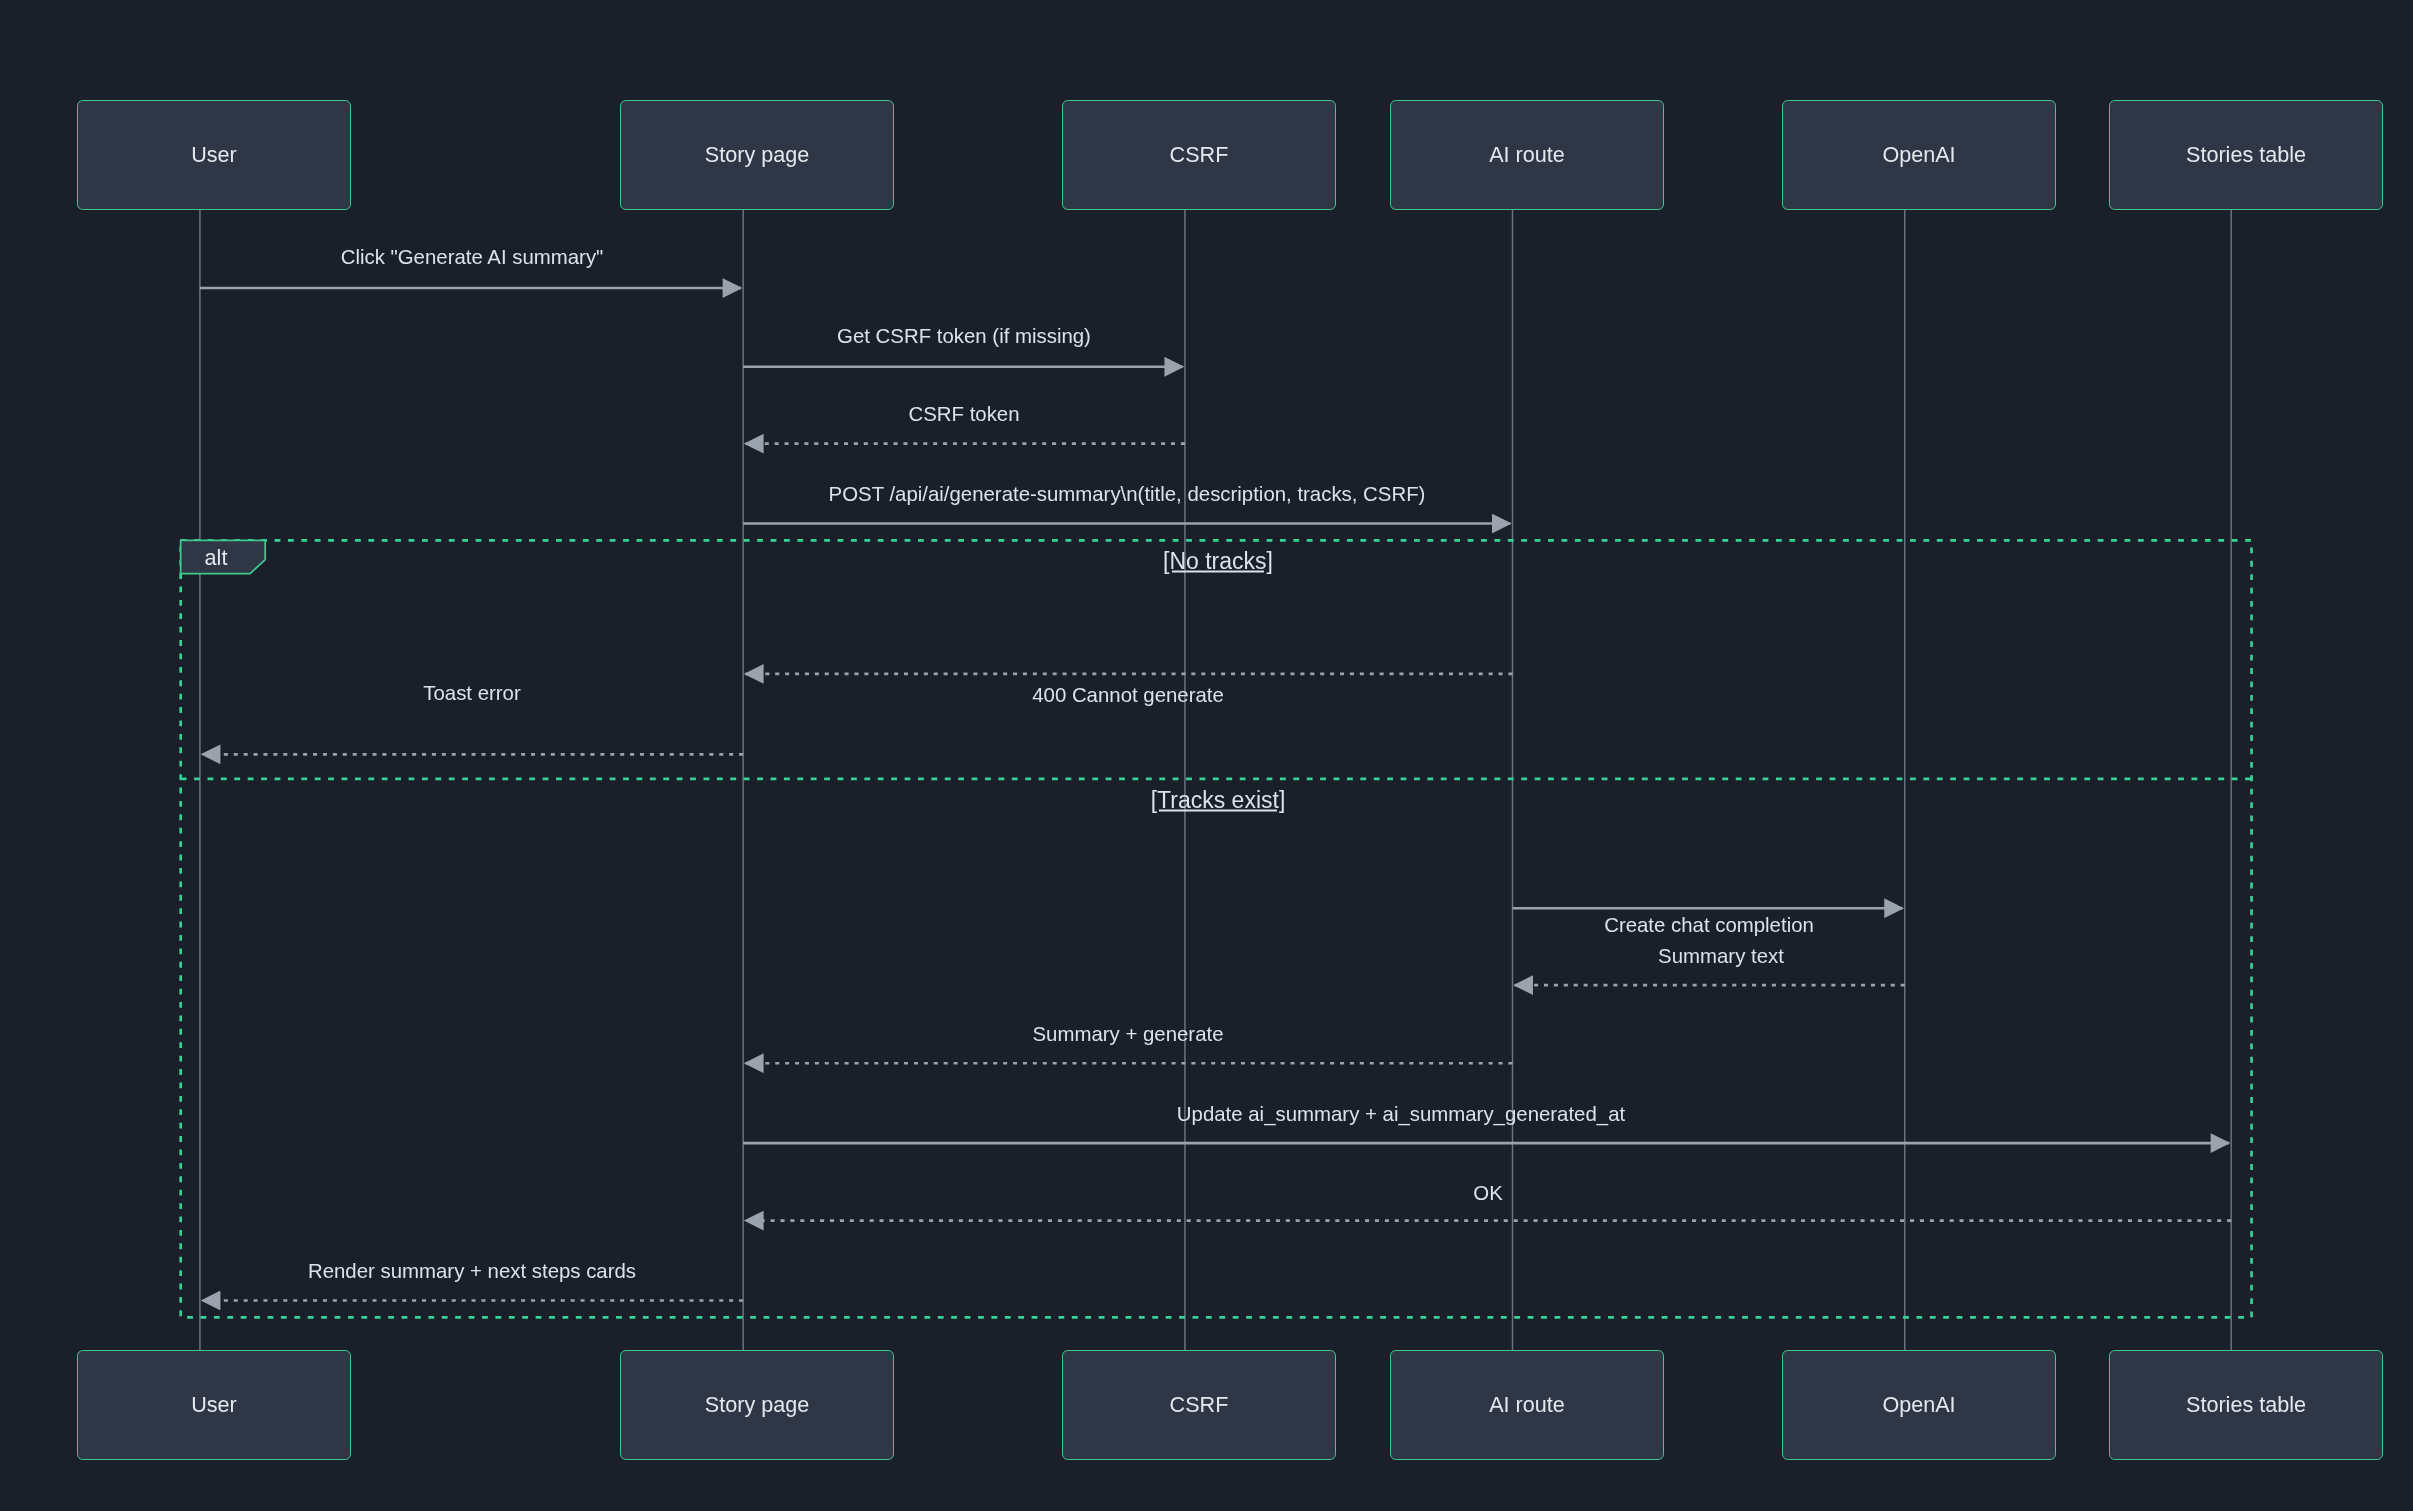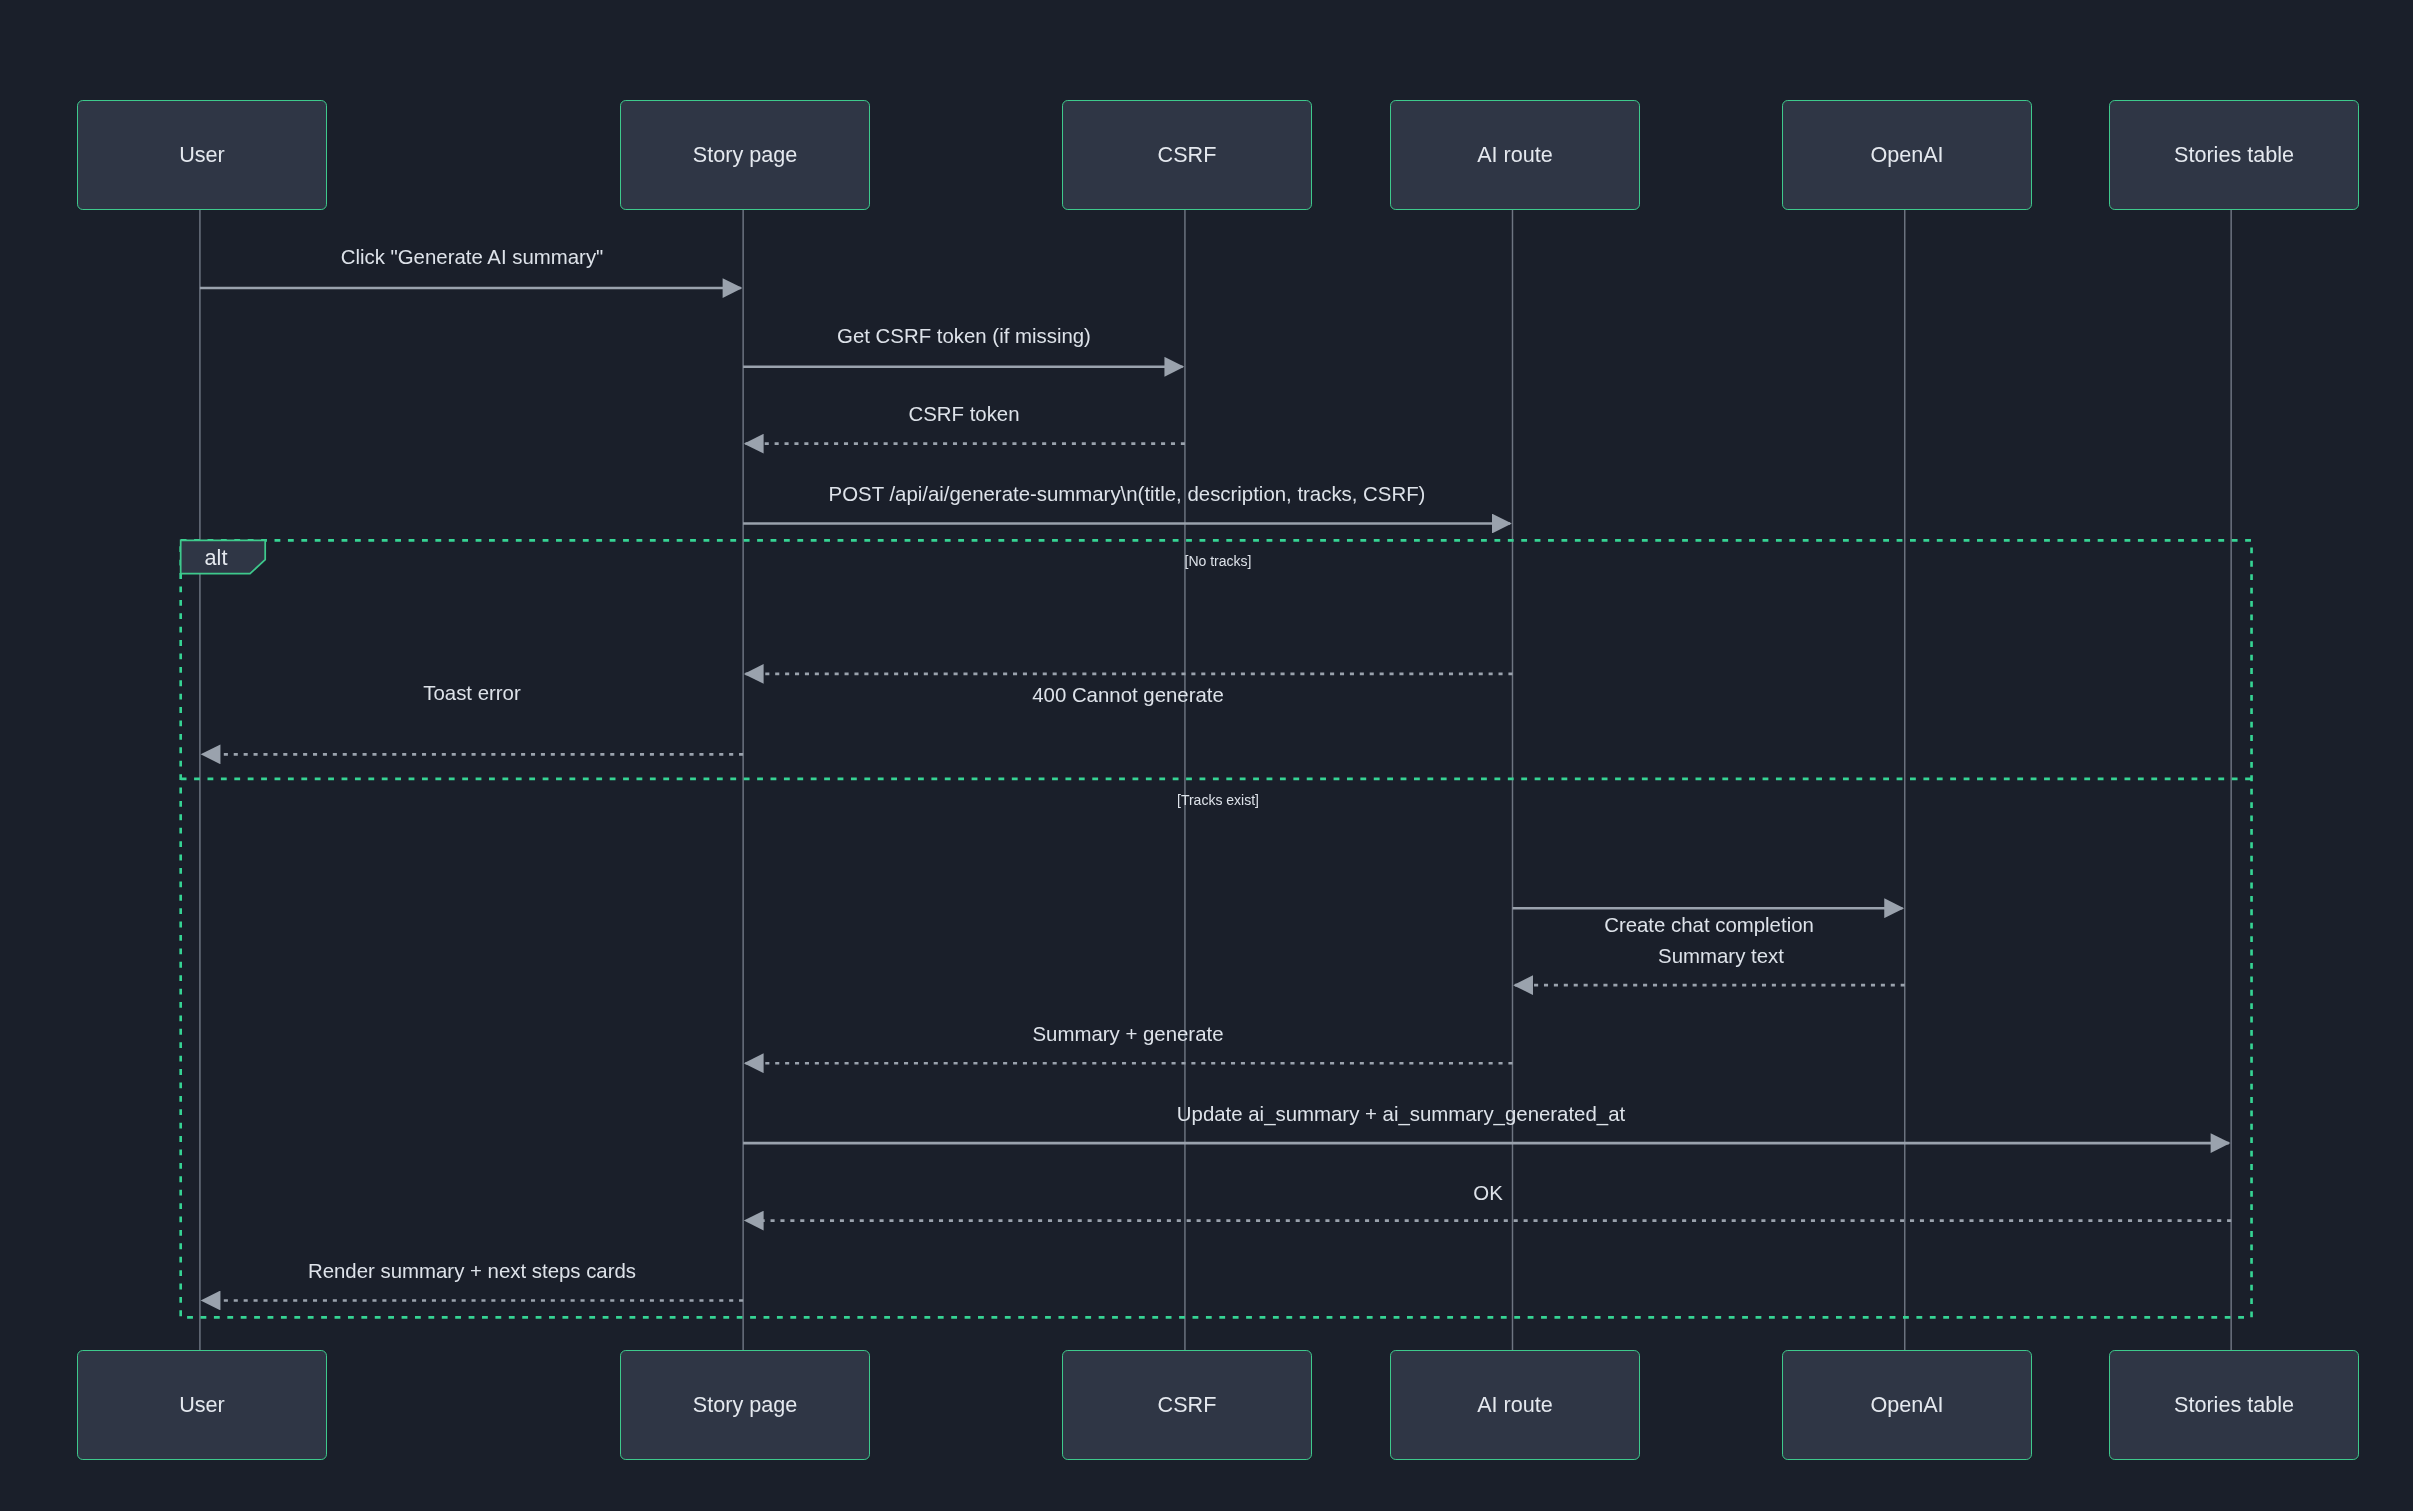--- a/index.html
+++ b/index.html
@@ -16,42 +16,43 @@
     position:relative;
     width:2413px;height:1511px;
     background:var(--bg);
     font-family:"Liberation Sans","DejaVu Sans",sans-serif;
     color:var(--text);
     overflow:hidden;
   }
   #lines{position:absolute;left:0;top:0;width:2413px;height:1511px;}
   .actor-box{
     position:absolute;
-    width:250px;height:110px;
+    width:274px;height:110px;
     box-sizing:border-box;
     background:var(--box-fill);
     border:1.7px solid var(--box-border);
     border-radius:5.8px;
     display:flex;align-items:center;justify-content:center;
     font-size:21.6px;
     color:#e4e8ee;
   }
   .msg-label{
     position:absolute;
     transform:translate(-50%,-50%);
     white-space:nowrap;
     font-size:20.4px;
     color:var(--text);
   }
   .guard-label{
     position:absolute;
     transform:translate(-50%,-50%);
     white-space:nowrap;
-    font-size:14px;
+    font-size:23px;
     color:var(--text);
+    text-decoration:underline;
   }
   .alt-title{
     position:absolute;
     transform:translate(-50%,-50%);
     font-size:21.6px;
     color:#e4e8ee;
   }
 </style>
 </head>
 <body>

